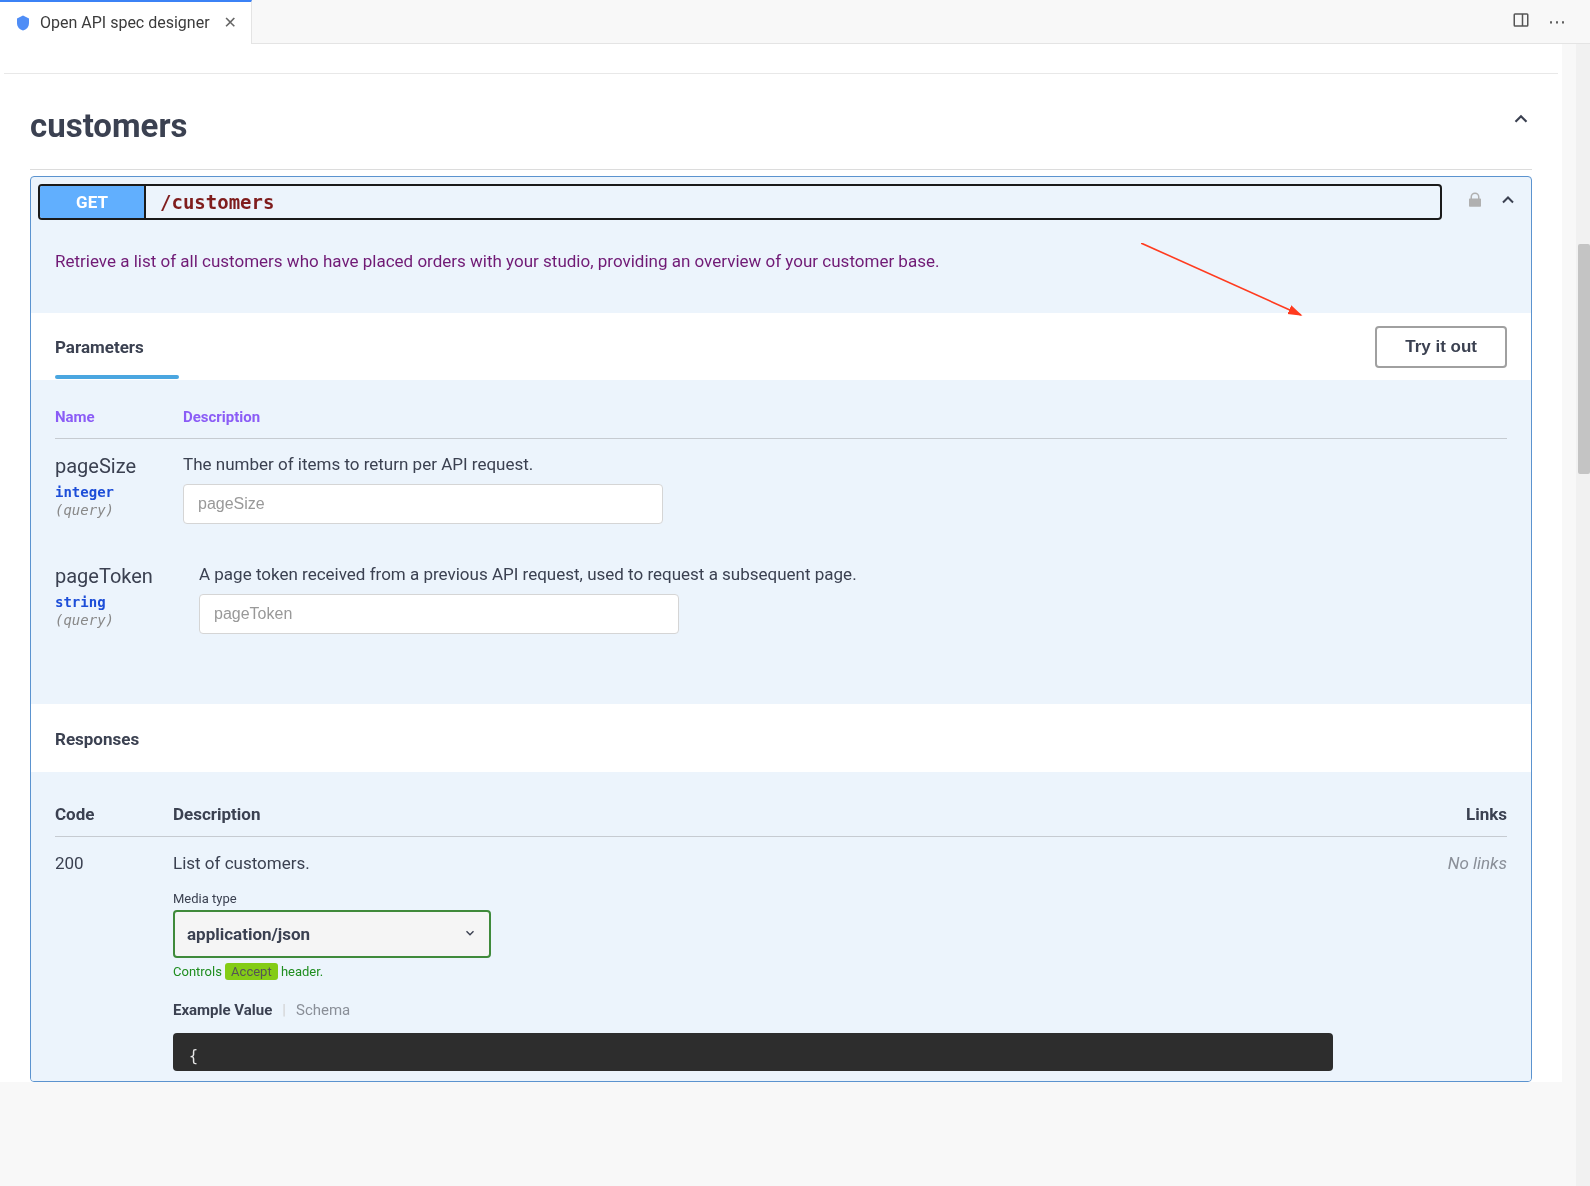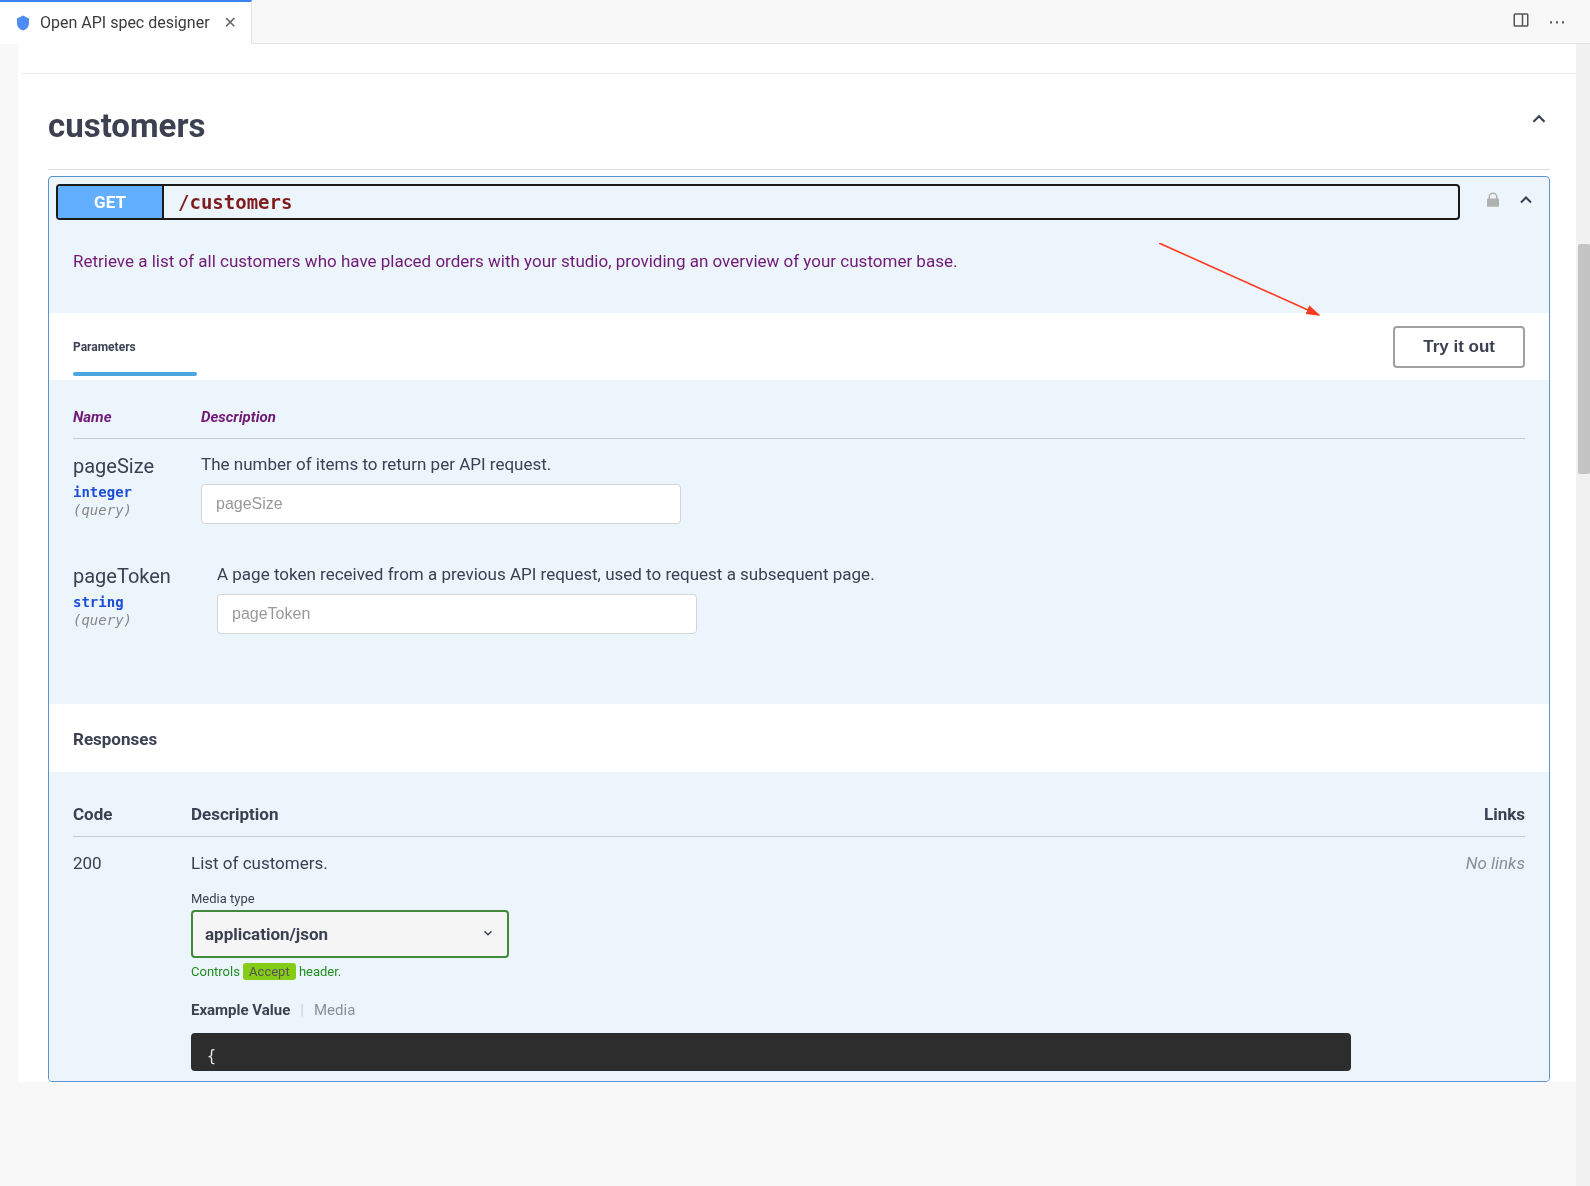--- a/index.html
+++ b/index.html
@@ -42,21 +42,21 @@
       align-items: center;
       gap: 18px;
       padding-right: 14px;
       color: #555;
     }
     .chrome-icon { font-size: 18px; cursor: pointer; }
 
     .page {
       background: #fff;
       width: 1562px;
-      margin: 0 0 0 18px;
+      margin: 0 0 0 0;
       padding: 0 4px;
       overflow: hidden;
       font-size: 17px;
       color: #3b4151;
     }
     .content-area {
       padding: 0 26px;
     }
     .top-white {
       height: 30px;
@@ -138,21 +138,21 @@
     }
     .tabs-row {
       display: flex;
       align-items: center;
       padding: 0 24px;
       background: #fff;
       height: 67px;
     }
     .tab-item {
       font-weight: 700;
-      font-size: 12px;
+      font-size: 17px;
       color: #3b4151;
       padding: 0 0 0 0;
       position: relative;
     }
     .tab-underline {
       height: 4px;
       width: 124px;
       background: #4aa6e0;
       border-radius: 2px;
       position: absolute;
@@ -179,24 +179,23 @@
       background: #ecf4fc;
       padding: 28px 24px 70px 24px;
     }
     .params-table {
       width: 100%;
     }
     .params-head {
       display: flex;
       font-weight: 700;
       font-size: 15px;
-      color: #701a75;
+      color: #8b5cf6;
       padding-bottom: 12px;
       border-bottom: 1px solid #c6cbd1;
-      font-style: italic;
     }
     .col-name { width: 128px; }
     .col-desc { flex: 1; }
     .param-row {
       display: flex;
       padding-top: 15px;
       gap: 0;
     }
     .param-left { width: 128px; }
     .param-name {
@@ -490,21 +489,21 @@
               </span>
             </div>
             <div class="accept-note">
               <span>Controls</span>
               <span class="accept-chip">Accept</span>
               <span>header.</span>
             </div>
             <div class="ex-schema">
               <span class="ex-val">Example Value</span>
               <span class="ex-divider">|</span>
-              <span class="schema-tab">Media</span>
+              <span class="schema-tab">Schema</span>
             </div>
             <div class="codebox">
               <span class="tok-brace">{</span><br>
               &nbsp;&nbsp;<span class="tok-key">"data"</span><span class="tok-colon">:</span><span> [</span>
             </div>
           </div>
           <div class="resp-links">No links</div>
         </div>
       </div>
 

